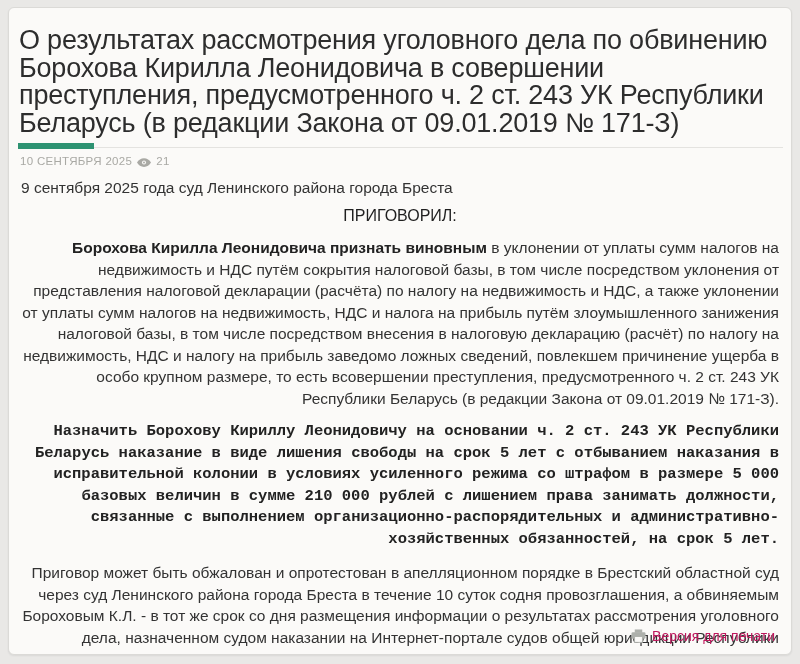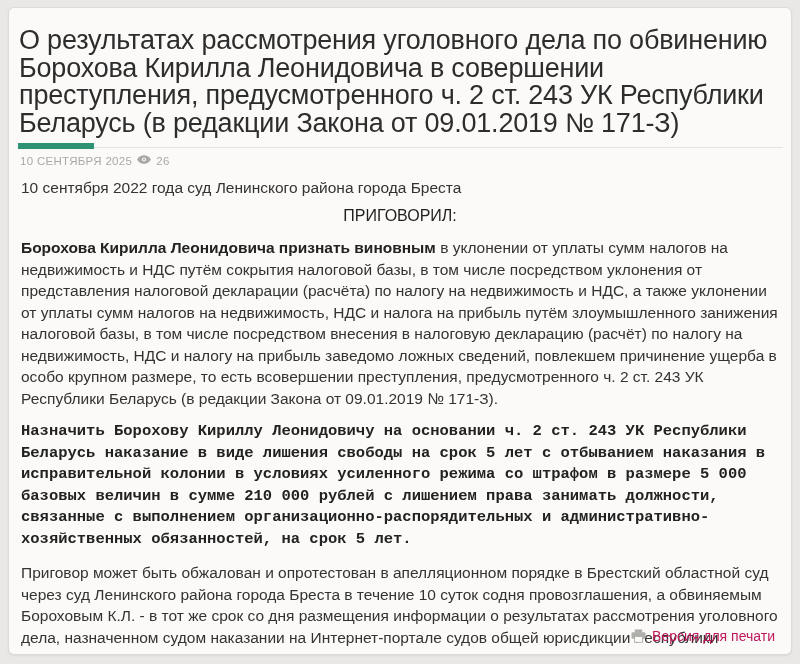--- a/index.html
+++ b/index.html
@@ -55,21 +55,21 @@
     left: 1px;
     top: 0;
     width: 76px;
     height: 6px;
     background: #2e9372;
   }
   .meta {
     margin-top: 6px;
     padding-left: 3px;
     display: flex;
-    align-items: flex-start;
+    align-items: flex-end;
     gap: 5px;
     font-size: 11.5px;
     letter-spacing: 0.3px;
     color: #a9a9a4;
   }
   .meta .eye { display: inline-flex; align-items: center; }
   .intro {
     margin: 11px 0 0 0;
     padding: 0 4px;
     font-size: 15.5px;
@@ -83,20 +83,21 @@
     font-weight: normal;
     line-height: 19px;
     color: #1f1f1f;
   }
   p.body {
     margin: 12px 0 0 0;
     padding: 0 4px;
     font-size: 15.5px;
     line-height: 21.5px;
     color: #333;
+    text-align: right;
   }
   p.body b { color: #222; }
   p.body.bold { font-weight: bold; color: #222; font-family: Liberation Mono, monospace; }
   .print-link {
     position: absolute;
     right: 16px;
     bottom: 10px;
     display: flex;
     align-items: center;
     gap: 6px;
@@ -121,24 +122,24 @@
 
   <div class="meta">
     <span>10 СЕНТЯБРЯ 2025</span>
     <span class="eye">
       <svg width="14" height="9" viewBox="0 0 16 10">
         <path d="M8 0C4.6 0 1.6 1.9 0 5c1.6 3.1 4.6 5 8 5s6.4-1.9 8-5c-1.6-3.1-4.6-5-8-5z" fill="#a9a9a4"></path>
         <circle cx="8" cy="5" r="2.3" fill="#fbfaf8"></circle>
         <circle cx="8" cy="5" r="1.1" fill="#a9a9a4"></circle>
       </svg>
     </span>
-    <span>26</span>
+    <span>21</span>
   </div>
 
-  <p class="intro">10 сентября 2022 года суд Ленинского района города Бреста</p>
+  <p class="intro">9 сентября 2025 года суд Ленинского района города Бреста</p>
 
   <div class="verdict">ПРИГОВОРИЛ:</div>
 
   <p class="body"><b>Борохова Кирилла Леонидовича признать виновным</b><span> в уклонении от уплаты сумм налогов на недвижимость и НДС путём сокрытия налоговой базы, в том числе посредством уклонения от представления налоговой декларации (расчёта) по налогу на недвижимость и НДС, а также уклонении от уплаты сумм налогов на недвижимость, НДС и налога на прибыль путём злоумышленного занижения налоговой базы, в том числе посредством внесения в налоговую декларацию (расчёт) по налогу на недвижимость, НДС и налогу на прибыль заведомо ложных сведений, повлекшем причинение ущерба в особо крупном размере, то есть всовершении преступления, предусмотренного ч. 2 ст. 243 УК Республики Беларусь (в редакции Закона от 09.01.2019 № 171-З).</span></p>
 
   <p class="body bold">Назначить Борохову Кириллу Леонидовичу на основании ч. 2 ст. 243 УК Республики Беларусь наказание в виде лишения свободы на срок 5 лет с отбыванием наказания в исправительной колонии в условиях усиленного режима со штрафом в размере 5 000 базовых величин в сумме 210 000 рублей с лишением права занимать должности, связанные с выполнением организационно-распорядительных и административно-хозяйственных обязанностей, на срок 5 лет.</p>
 
   <p class="body">Приговор может быть обжалован и опротестован в апелляционном порядке в Брестский областной суд через суд Ленинского района города Бреста в течение 10 суток содня провозглашения, а обвиняемым Бороховым К.Л. - в тот же срок со дня размещения информации о результатах рассмотрения уголовного дела, назначенном судом наказании на Интернет-портале судов общей юрисдикции Республики Беларусь.</p>
 
   <a class="print-link">

